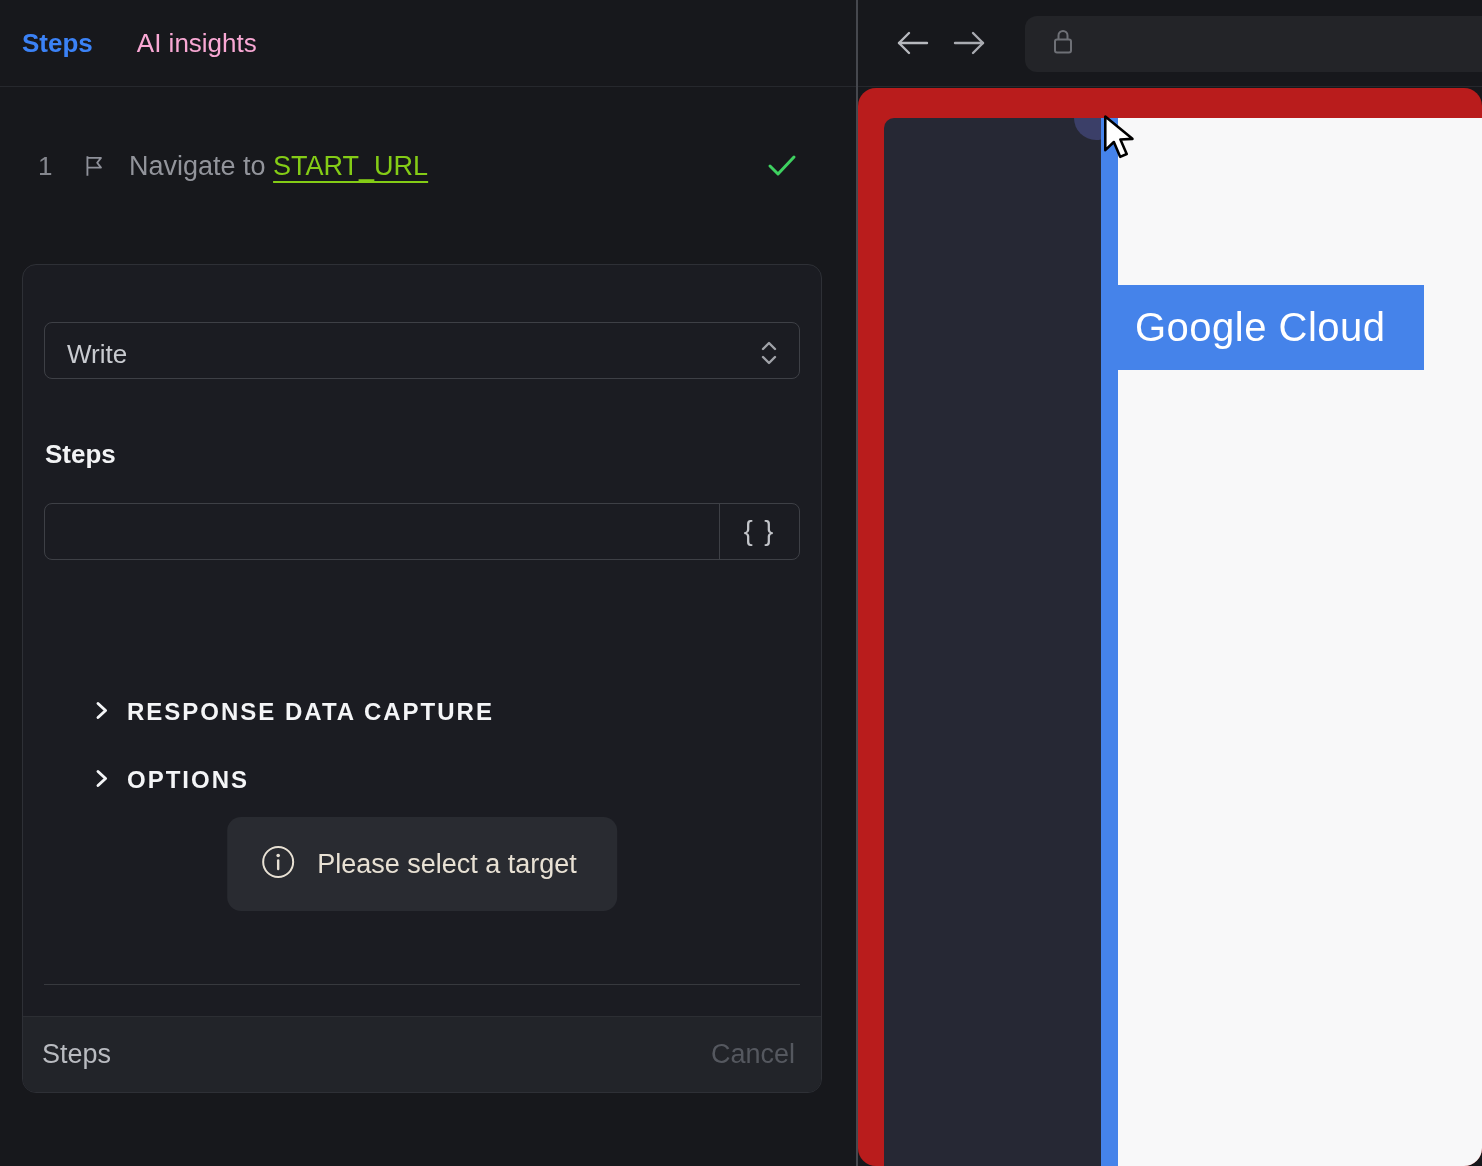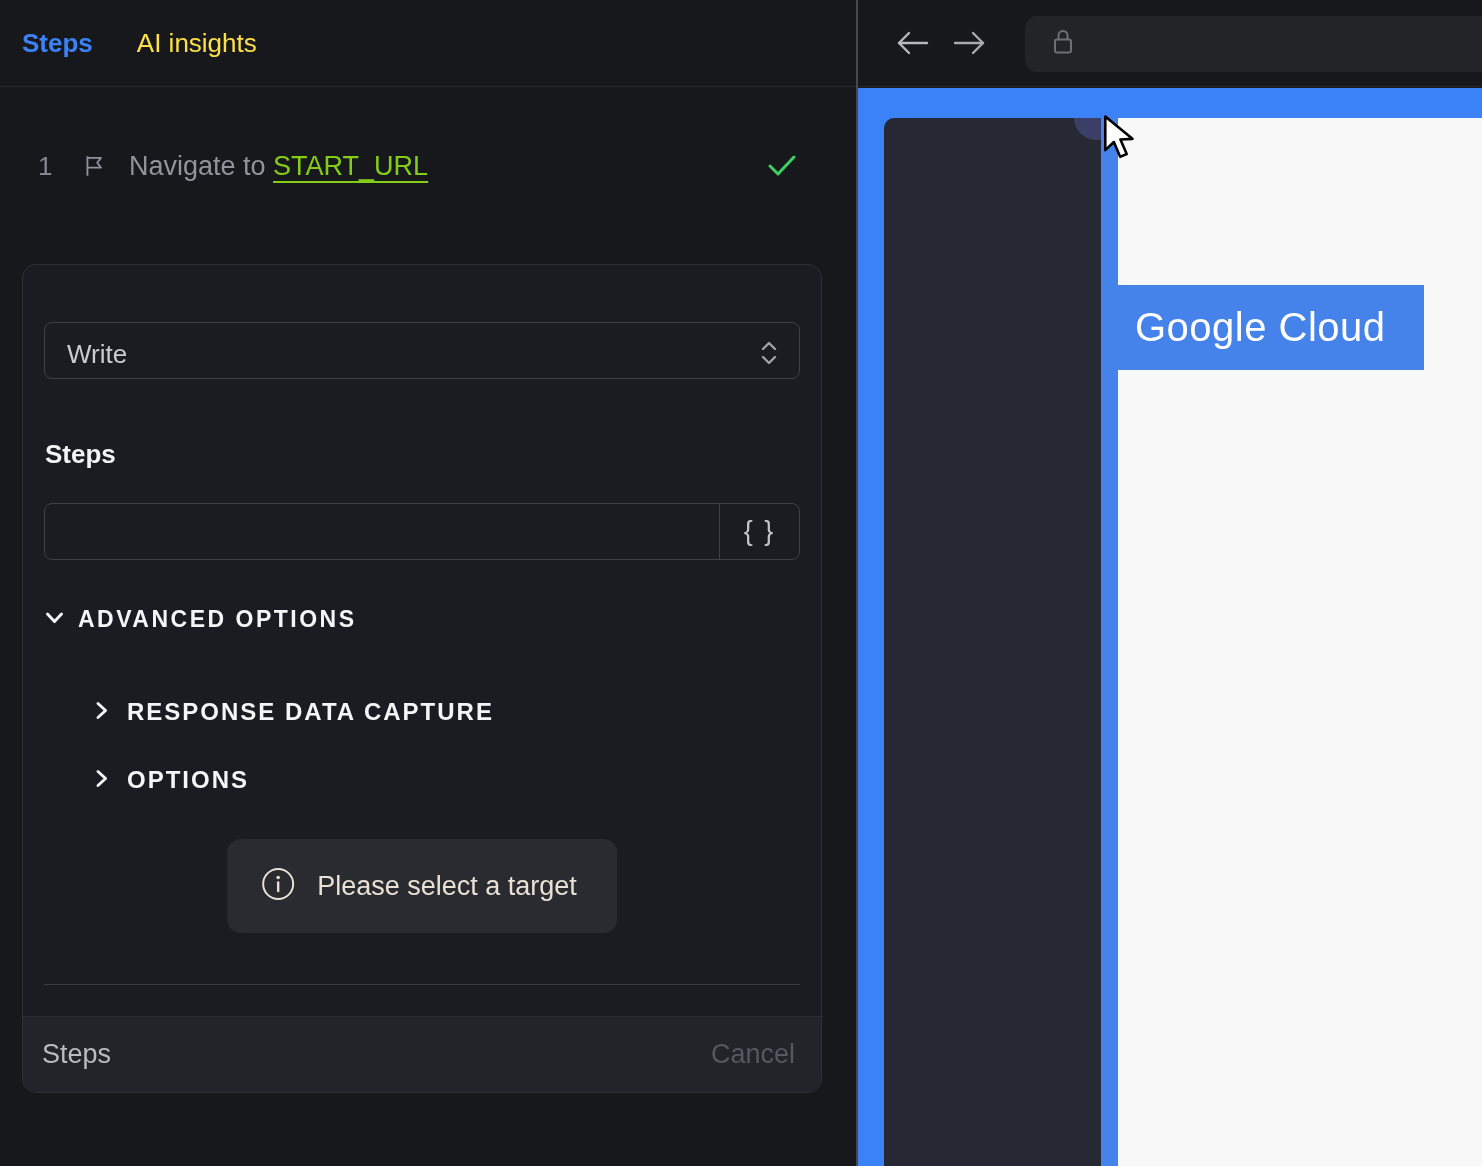--- a/index.html
+++ b/index.html
@@ -6,21 +6,21 @@
   html, body { width: 1482px; height: 1166px; background: #17181c; }
   body { font-family: "Liberation Sans", "DejaVu Sans", sans-serif; overflow: hidden; }
   .root { position: relative; width: 1482px; height: 1166px; background: #17181c; }
 
   
   .left-panel { position: absolute; left: 0; top: 0; width: 856px; height: 1166px; }
   .tabbar { position: relative; height: 87px; border-bottom: 1px solid #26282d;
             display: flex; align-items: center; padding-left: 22px; gap: 44px; }
   .tab { font-size: 26px; cursor: pointer; }
   .tab.active { color: #3b82f6; font-weight: 600; }
-  .tab.inactive { color: #fde047; font-weight: 400; }
+  .tab.inactive { color: #f9a8d4; font-weight: 400; }
 
   .step-row { position: absolute; left: 0; right: 0; top: 148px; height: 36px;
               display: flex; align-items: center; padding: 0 59px 0 38px; }
   .step-num { color: #85878e; font-size: 26px; width: 20px; }
   .flag-wrap { margin-left: 24px; display: flex; align-items: center; }
   .step-text { margin-left: 21px; color: #92949b; font-size: 27px; white-space: pre; }
   .step-link { color: #84cc16; text-decoration: underline; text-underline-offset: 6px; cursor: pointer; }
   .check-wrap { margin-left: auto; display: flex; align-items: center; }
 
   .card { position: absolute; left: 22px; top: 264px; width: 800px; height: 829px;
@@ -40,21 +40,21 @@
                 align-items: center; justify-content: center; color: #c3c5ca;
                 font-size: 27px; cursor: pointer; letter-spacing: 2px; }
   .adv-row { position: absolute; left: 21px; top: 341px; display: flex;
              align-items: center; gap: 13px; cursor: pointer; }
   .adv-label { color: #f4f5f7; font-size: 23px; font-weight: 700; letter-spacing: 2.5px; }
   .section-row { position: absolute; left: 68px; display: flex; align-items: center;
                  gap: 15px; cursor: pointer; }
   .section-row.s0 { top: 433px; }
   .section-row.s1 { top: 501px; }
   .section-label { color: #f4f5f7; font-size: 24px; font-weight: 700; letter-spacing: 2px; }
-  .toast { position: absolute; top: 574px; left: 50%; transform: translateX(-50%);
+  .toast { position: absolute; top: 552px; left: 50%; transform: translateX(-50%);
            height: 94px; background: #292b31; border-radius: 14px; display: flex;
            align-items: center; gap: 22px; padding: 0 40px 0 34px; white-space: nowrap; }
   .toast-text { color: #e8e1d4; font-size: 27px; }
   .card-divider { position: absolute; left: 21px; right: 21px; top: 719px;
                   height: 1px; background: #37393e; }
   .card-footer { position: absolute; left: 0; right: 0; bottom: 0; height: 76px;
                  background: #222429; border-top: 1px solid #2c2e33;
                  border-radius: 0 0 13px 13px; display: flex; align-items: center;
                  justify-content: space-between; padding: 0 26px 0 19px; }
   .btn-cancel { color: #b9bbc0; font-size: 27px; cursor: pointer; }
@@ -67,21 +67,21 @@
   .right-panel { position: absolute; left: 858px; top: 0; width: 624px; height: 1166px; }
   .toolbar { position: relative; height: 87px; border-bottom: 1px solid #26282d; }
   .nav-btn { position: absolute; top: 30px; cursor: pointer; }
   .nav-back { left: 37px; }
   .nav-fwd { left: 93px; }
   .address-bar { position: absolute; left: 167px; right: 0; top: 16px; height: 56px;
                  background: #232428; border-radius: 12px 0 0 12px; display: flex;
                  align-items: center; padding-left: 26px; cursor: text; }
 
   .viewport { position: absolute; left: 0; right: 0; top: 88px; bottom: 0;
-              background: #3b82f6; overflow: hidden; }
+              background: #b91c1c; overflow: hidden; border-radius: 18px; }
   .navy-panel { position: absolute; left: 26px; top: 30px; width: 217px; bottom: 0;
                 background: #262834; border-top-left-radius: 10px; overflow: hidden; }
   .indigo-dot { position: absolute; left: 190px; top: -22px; width: 44px; height: 44px;
                 border-radius: 50%; background: #3b3f68; }
   .blue-bar { position: absolute; left: 243px; top: 30px; width: 17px; bottom: 0;
               background: #4583ea; }
   .white-page { position: absolute; left: 260px; top: 30px; right: 0; bottom: 0;
                 background: #f8f8f9; }
   .brand-box { position: absolute; left: 0; top: 167px; width: 306px; height: 85px;
                background: #4583ea; display: flex; align-items: center;
@@ -129,28 +129,20 @@
         </span>
       </div>
 
       <div class="field-label">Steps</div>
 
       <div class="input-group">
         <input class="text-input" type="text" placeholder="" style="">
         <div class="braces-btn">{ }</div>
       </div>
 
-      <div class="adv-row">
-        <span>
-          <svg width="21" height="21" viewBox="0 0 18 18" fill="none" stroke="#f4f5f7" stroke-width="2.5" stroke-linecap="round" stroke-linejoin="round">
-            <polyline points="3,6 9,12.5 15,6"></polyline>
-          </svg>
-        </span>
-        <div class="adv-label">ADVANCED OPTIONS</div>
-      </div>
 
       <div class="section-row s0">
         <span>
           <svg width="21" height="21" viewBox="0 0 18 18" fill="none" stroke="#f4f5f7" stroke-width="2.5" stroke-linecap="round" stroke-linejoin="round">
             <polyline points="6,3 12.5,9 6,15"></polyline>
           </svg>
         </span>
         <div class="section-label">RESPONSE DATA CAPTURE</div>
       </div>
 

